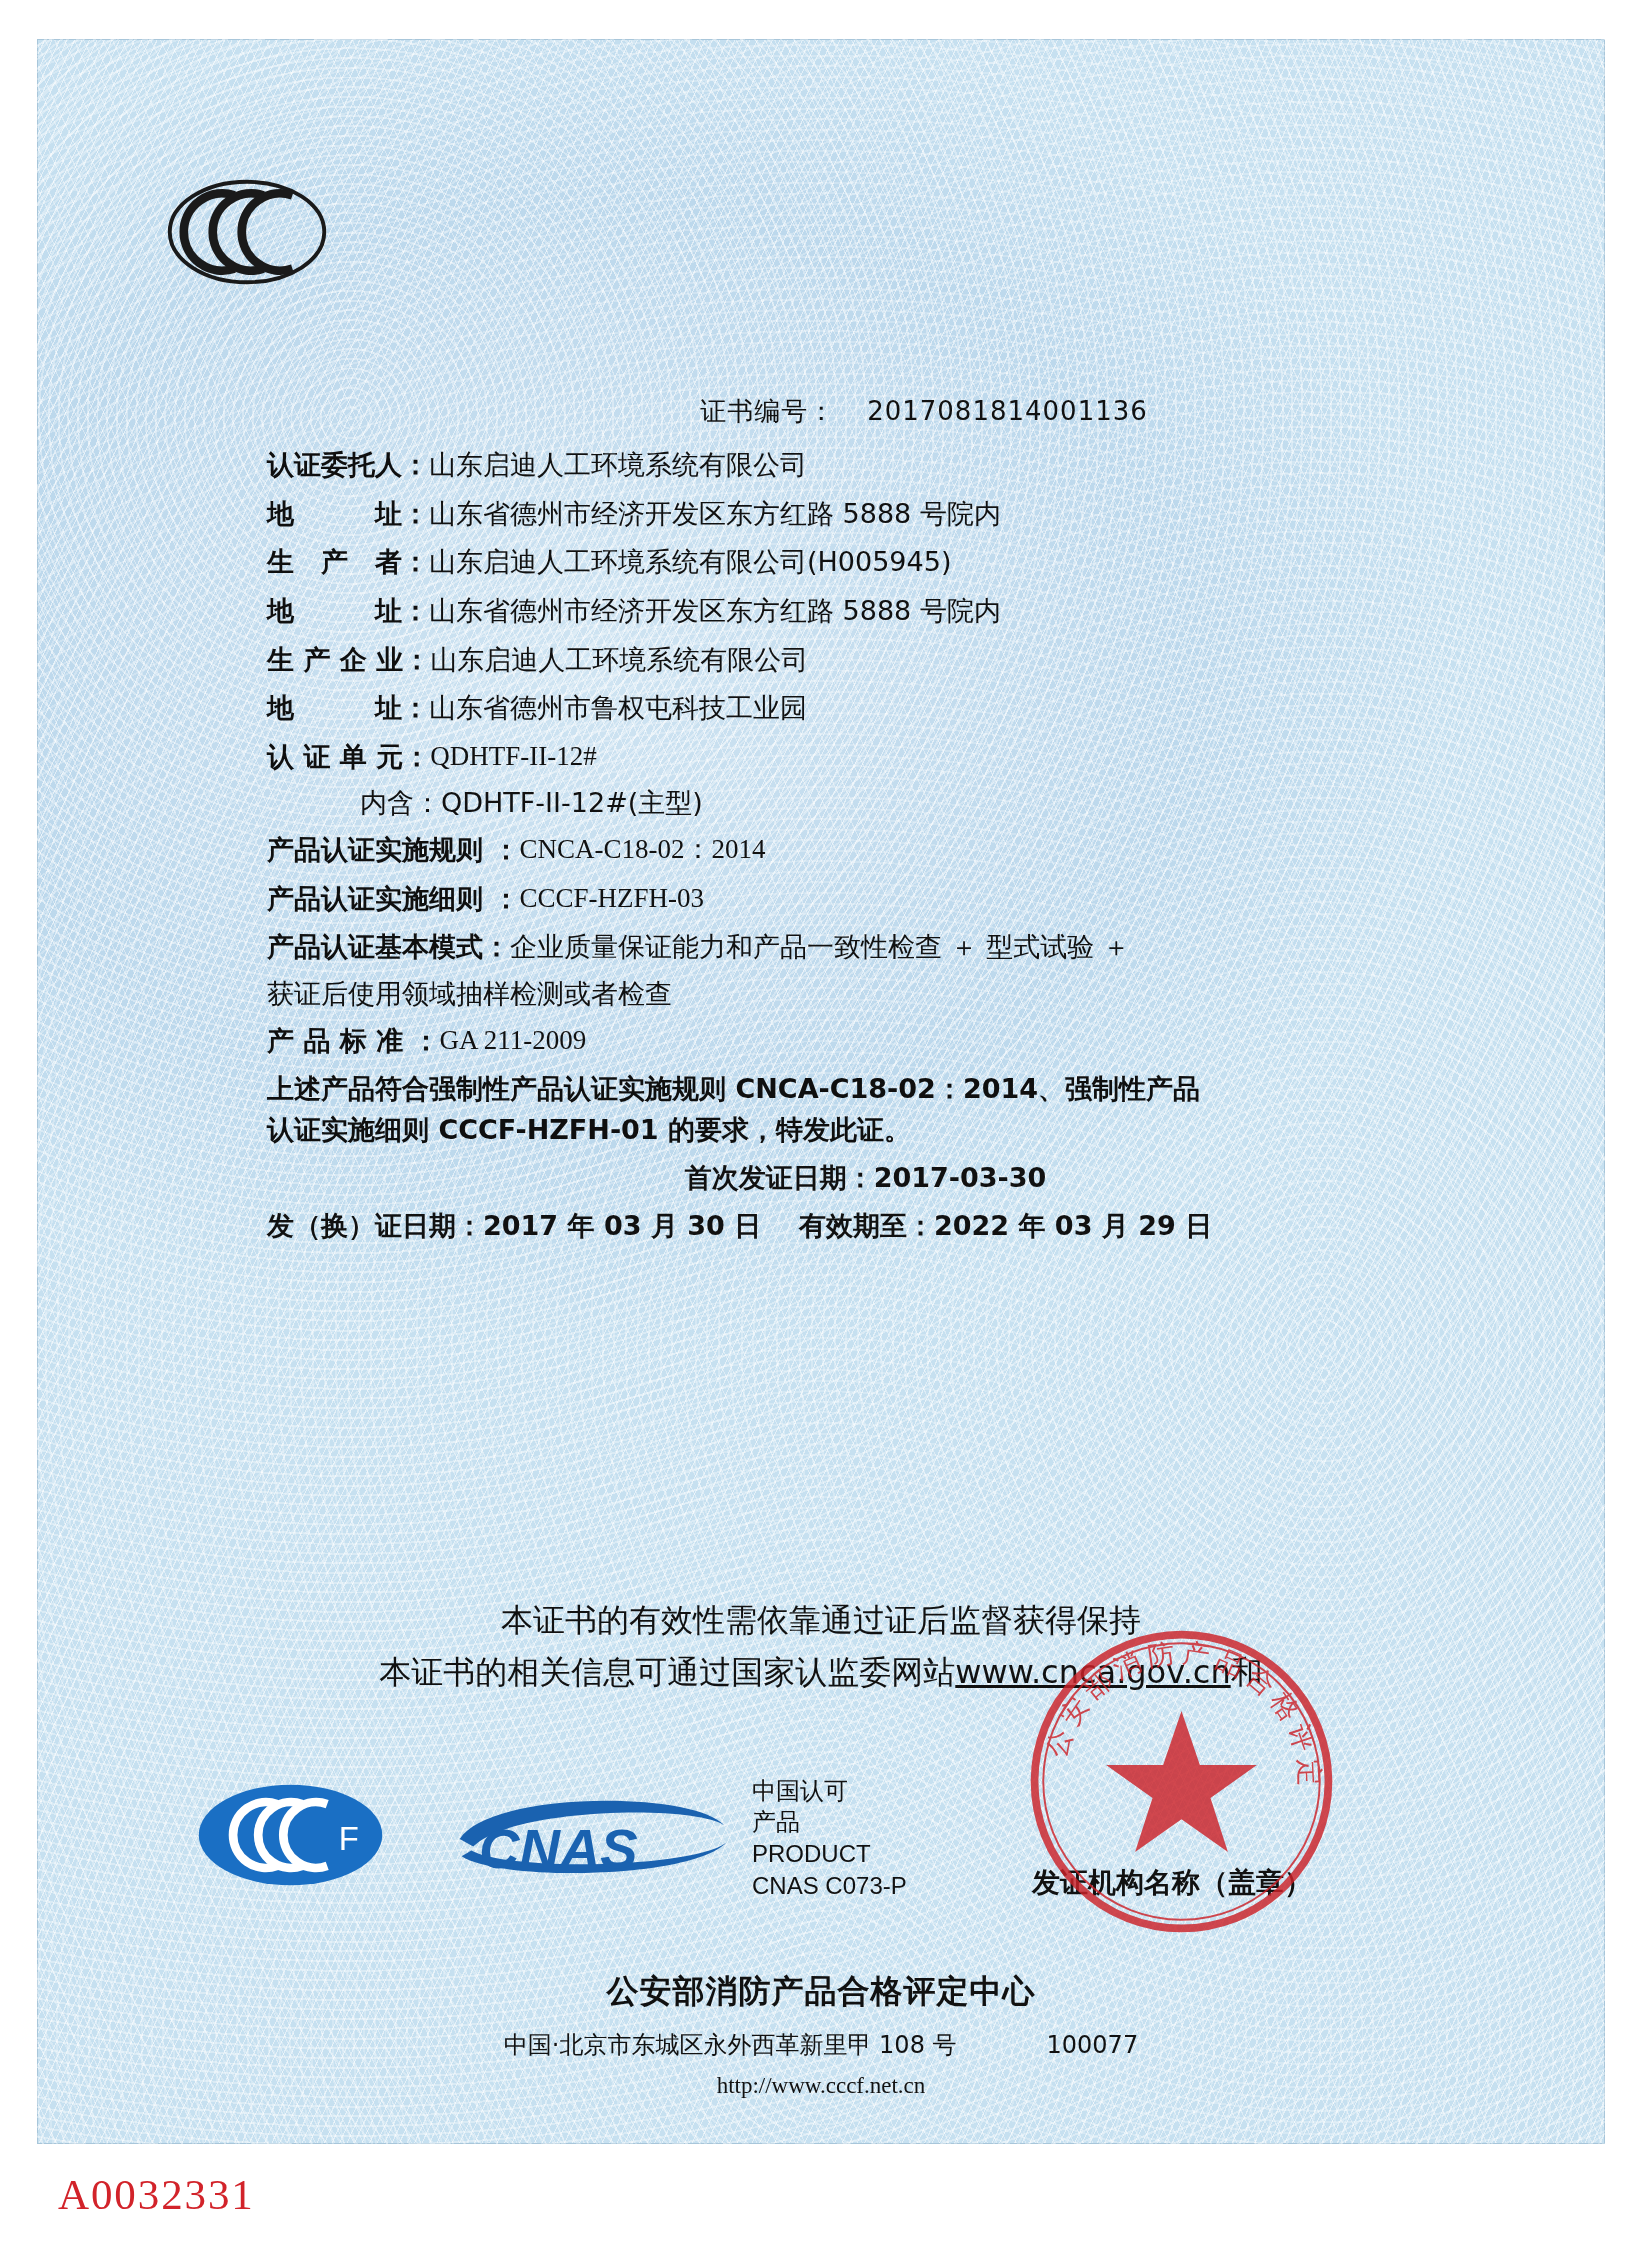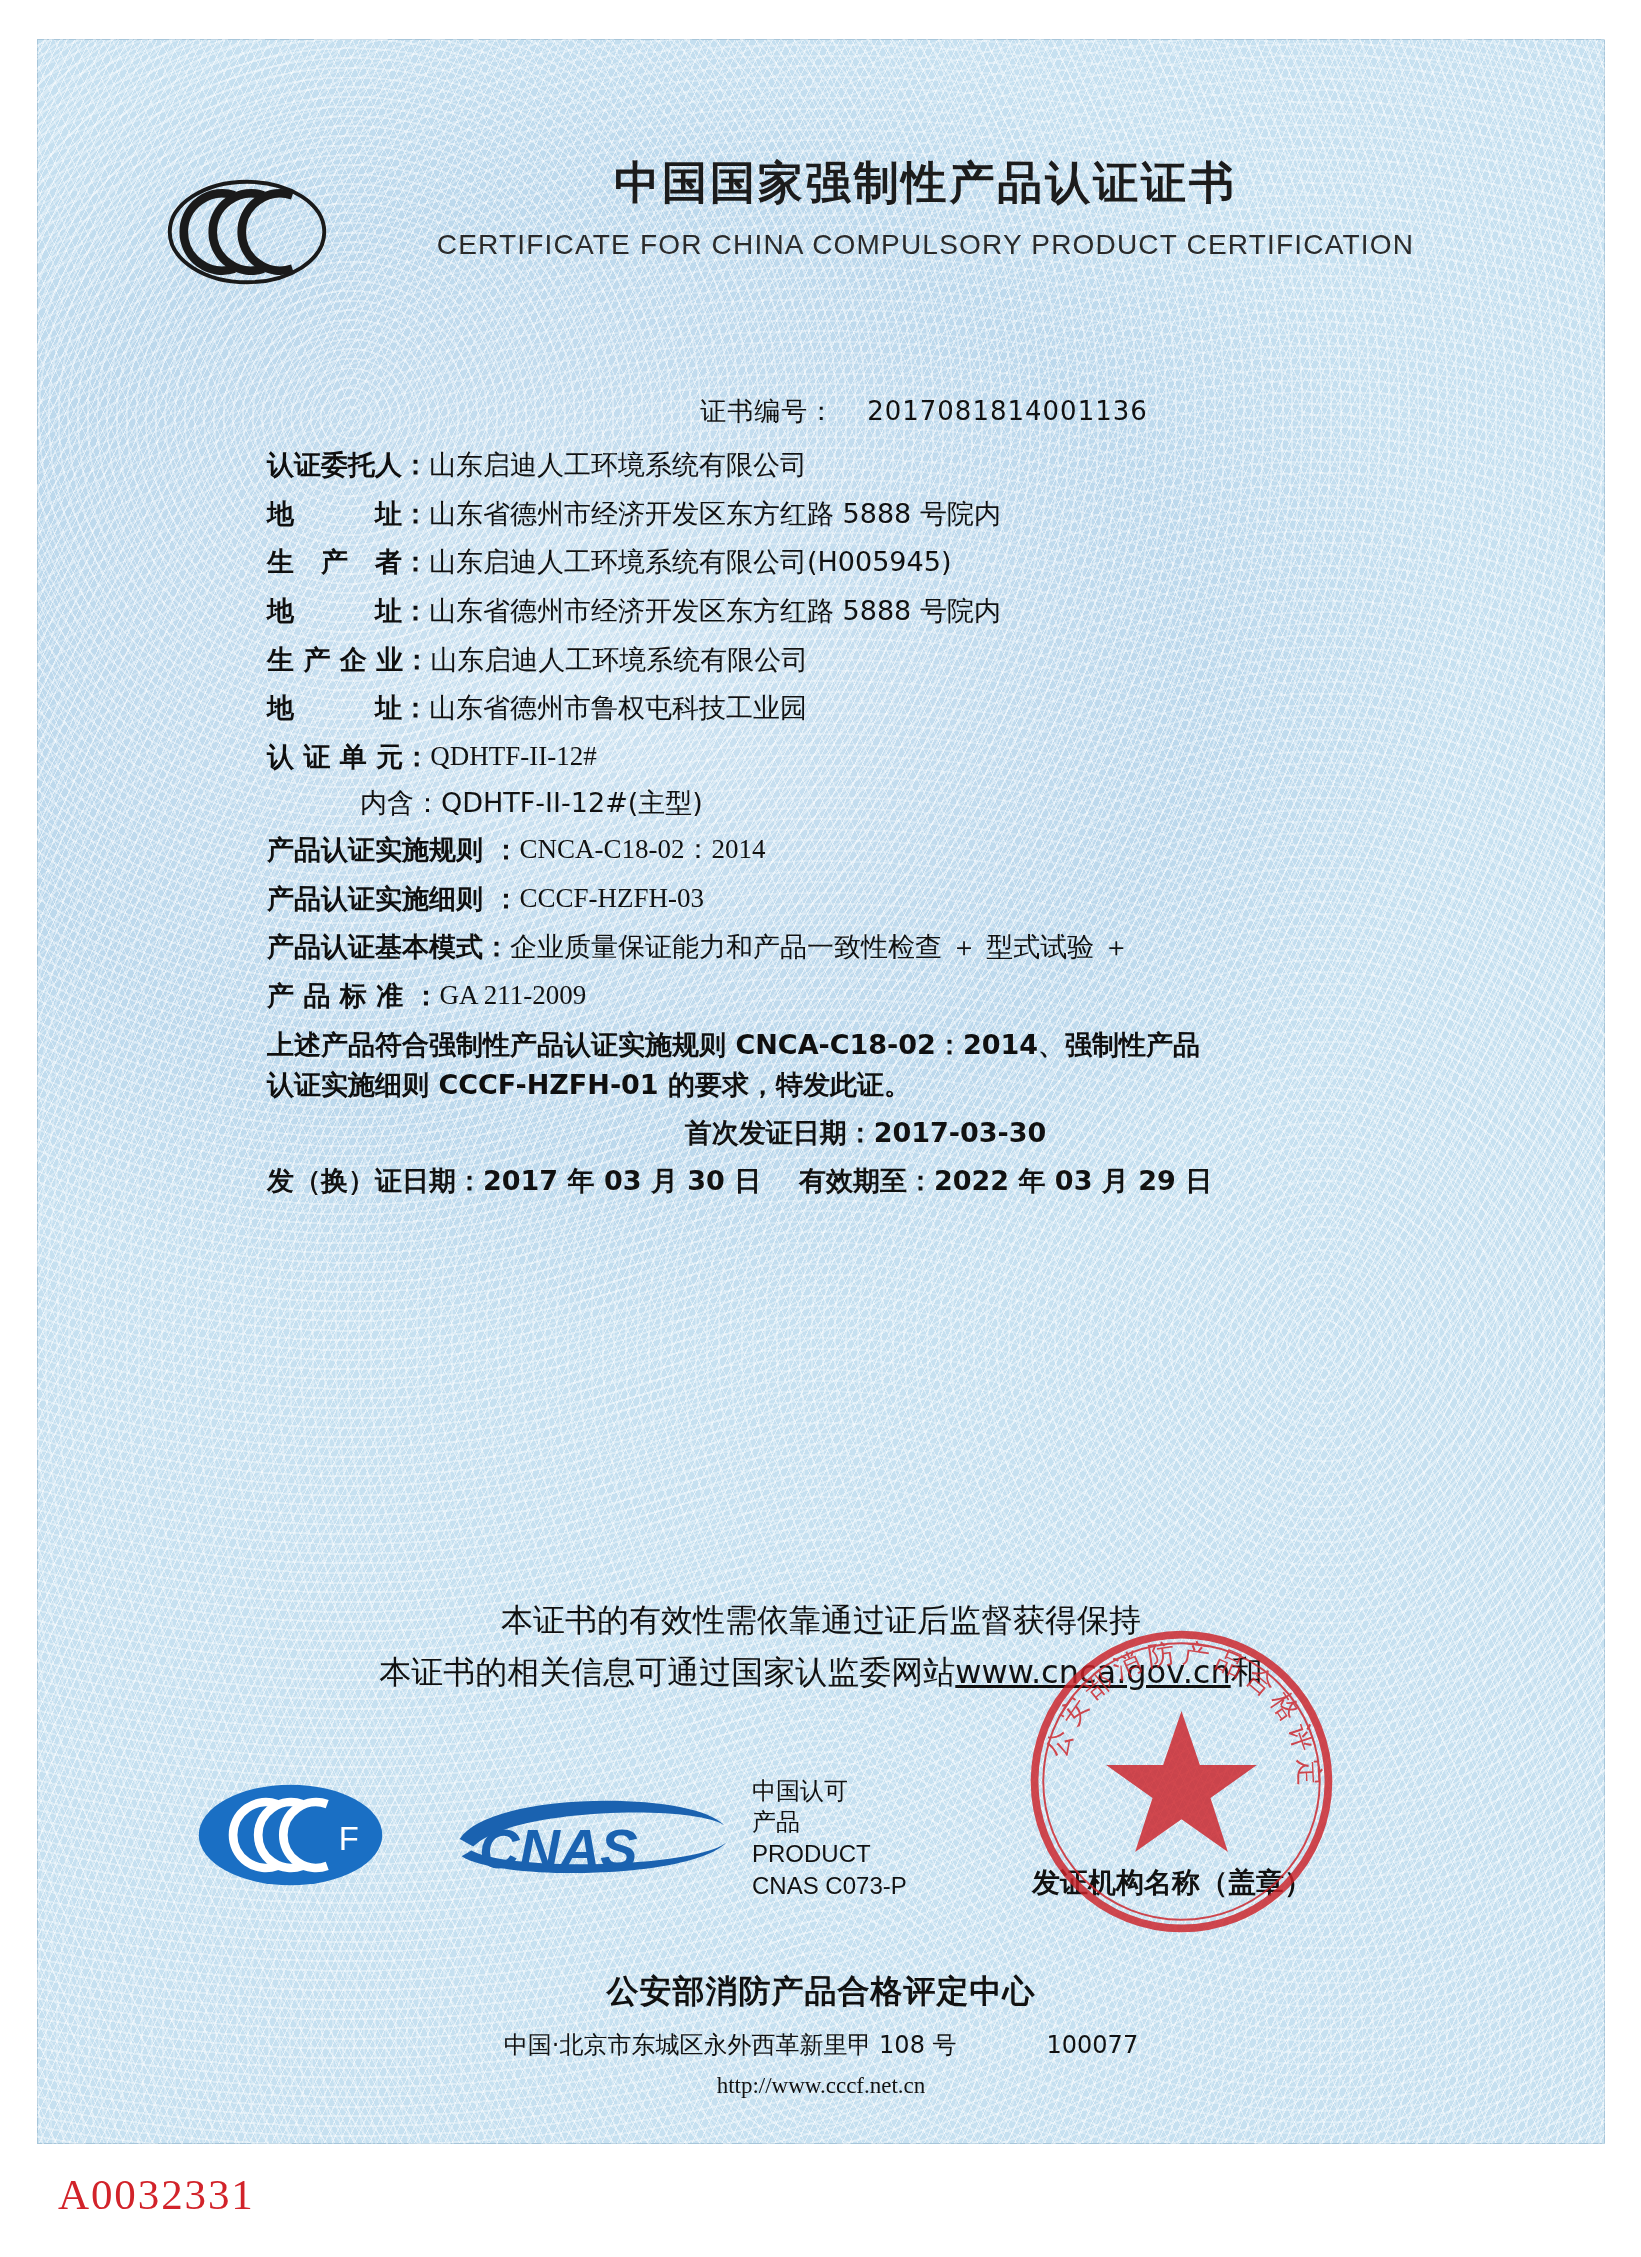--- a/index.html
+++ b/index.html
@@ -286,24 +286,20 @@
 
       <div id="ccc-logo">
         <svg width="169" height="116" viewBox="0 0 175 120">
           <ellipse cx="87" cy="60" rx="80" ry="52" fill="none" stroke="#1a1a1a" stroke-width="4"></ellipse>
           <path d="M74 22 A40 40 0 1 0 74 98" fill="none" stroke="#1a1a1a" stroke-width="9"></path>
           <path d="M104 22 A40 40 0 1 0 104 98" fill="none" stroke="#1a1a1a" stroke-width="9"></path>
           <path d="M134 22 A40 40 0 1 0 134 98" fill="none" stroke="#1a1a1a" stroke-width="9"></path>
         </svg>
       </div>
 
-      <div id="title-block">
-        <div id="title-cn">中国国家强制性产品认证证书</div>
-        <div id="title-en">CERTIFICATE FOR CHINA COMPULSORY PRODUCT CERTIFICATION</div>
-      </div>
     </div>
 
     <div id="cert-no-row">
       <span class="txt">证书编号：</span><span class="txt">2017081814001136</span>
     </div>
 
     <div id="fields">
 
       <div class="field-row">
         <span class="field-label">认证委托人：</span>
@@ -342,20 +338,21 @@
       </div>
       <div class="field-row">
         <span class="field-label">产品认证实施细则 ：</span>
         <span class="field-value serifnum">CCCF-HZFH-03</span>
       </div>
 
       <div class="field-row">
         <span class="field-label">产品认证基本模式：</span>
         <span class="field-value">企业质量保证能力和产品一致性检查 ＋ 型式试验 ＋</span>
       </div>
+      <div class="continuation">获证后使用领域抽样检测或者检查</div>
 
       <div class="field-row">
         <span class="field-label">产 品 标 准 ：</span>
         <span class="field-value serifnum">GA 211-2009</span>
       </div>
 
       <div class="bold-para">上述产品符合强制性产品认证实施规则 CNCA-C18-02：2014、强制性产品</div>
       <div class="bold-para">认证实施细则 CCCF-HZFH-01 的要求，特发此证。</div>
 
       <div class="center-row">首次发证日期：2017-03-30</div>

